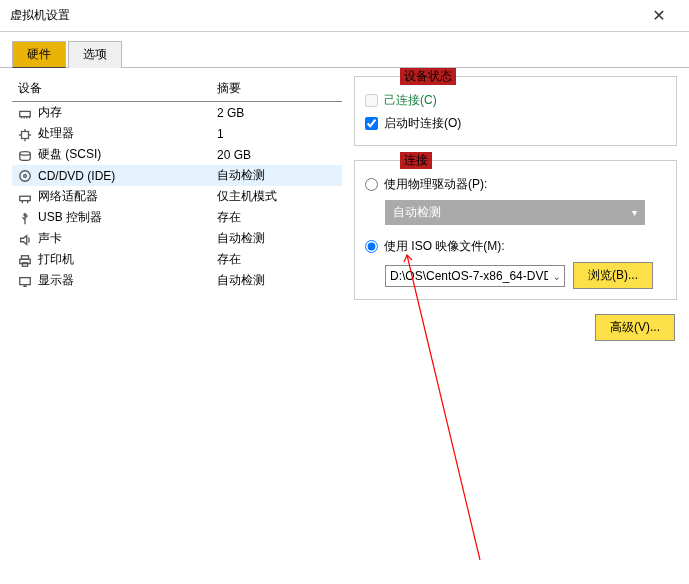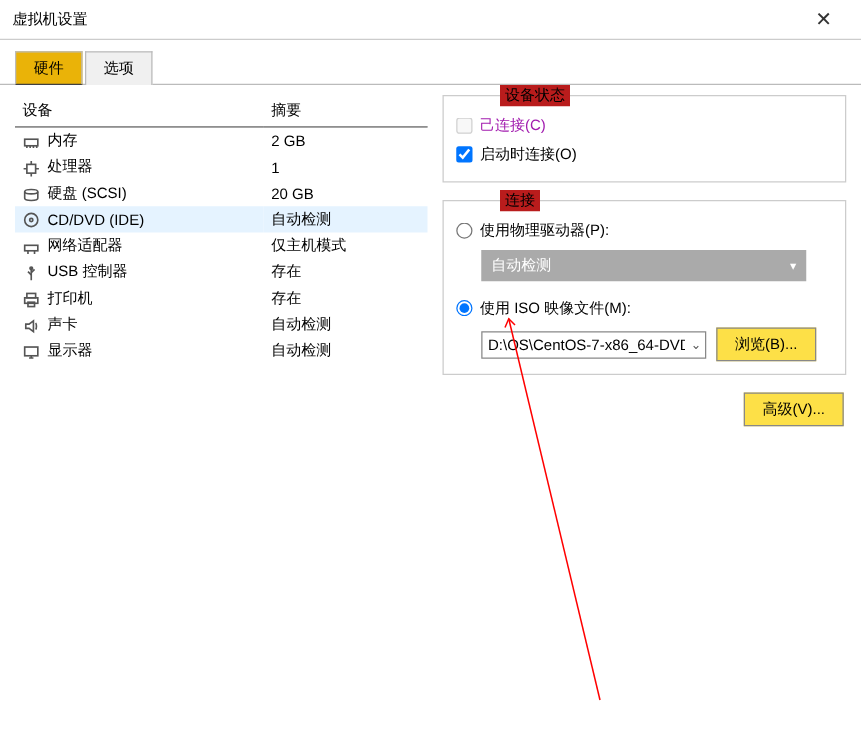--- a/index.html
+++ b/index.html
@@ -281,43 +281,43 @@
                 <span>USB 控制器</span>
               </span>
             </td>
             <td>存在</td>
           </tr>
           <tr>
             <td>
               <span class="dev-name-cell">
                 <span class="icon">
                   <svg viewBox="0 0 16 16">
+                    <path d="M3 6h3l4-3v10l-4-3H3z"></path>
+                    <path d="M12 5c1 1 1 5 0 6"></path>
+                  </svg>
+                </span>
+                <span>声卡</span>
+              </span>
+            </td>
+            <td>自动检测</td>
+          </tr>
+          <tr>
+            <td>
+              <span class="dev-name-cell">
+                <span class="icon">
+                  <svg viewBox="0 0 16 16">
                     <rect x="4" y="2" width="8" height="4"></rect>
                     <rect x="2" y="6" width="12" height="5"></rect>
                     <rect x="5" y="10" width="6" height="4"></rect>
                   </svg>
                 </span>
                 <span>打印机</span>
               </span>
             </td>
             <td>存在</td>
-          </tr>
-          <tr>
-            <td>
-              <span class="dev-name-cell">
-                <span class="icon">
-                  <svg viewBox="0 0 16 16">
-                    <path d="M3 6h3l4-3v10l-4-3H3z"></path>
-                    <path d="M12 5c1 1 1 5 0 6"></path>
-                  </svg>
-                </span>
-                <span>声卡</span>
-              </span>
-            </td>
-            <td>自动检测</td>
           </tr>
           <tr>
             <td>
               <span class="dev-name-cell">
                 <span class="icon">
                   <svg viewBox="0 0 16 16">
                     <rect x="2" y="3" width="12" height="8"></rect>
                     <line x1="6" y1="13" x2="10" y2="13"></line>
                     <line x1="8" y1="11" x2="8" y2="13"></line>
                   </svg>
@@ -330,21 +330,21 @@
         </tbody>
     </table>
   </div>
 
   <div class="right-panel">
 
     <div class="groupbox">
       <span class="legend">设备状态</span>
       <label class="check-row">
         <input type="checkbox" disabled="" style="">
-        <span style="color:#a21caf">己连接(C)</span>
+        <span style="color:#15803d">己连接(C)</span>
       </label>
       <label class="check-row">
         <input type="checkbox" checked="" style="">
         <span>启动时连接(O)</span>
       </label>
     </div>
 
     <div class="groupbox">
       <span class="legend">连接</span>
 

